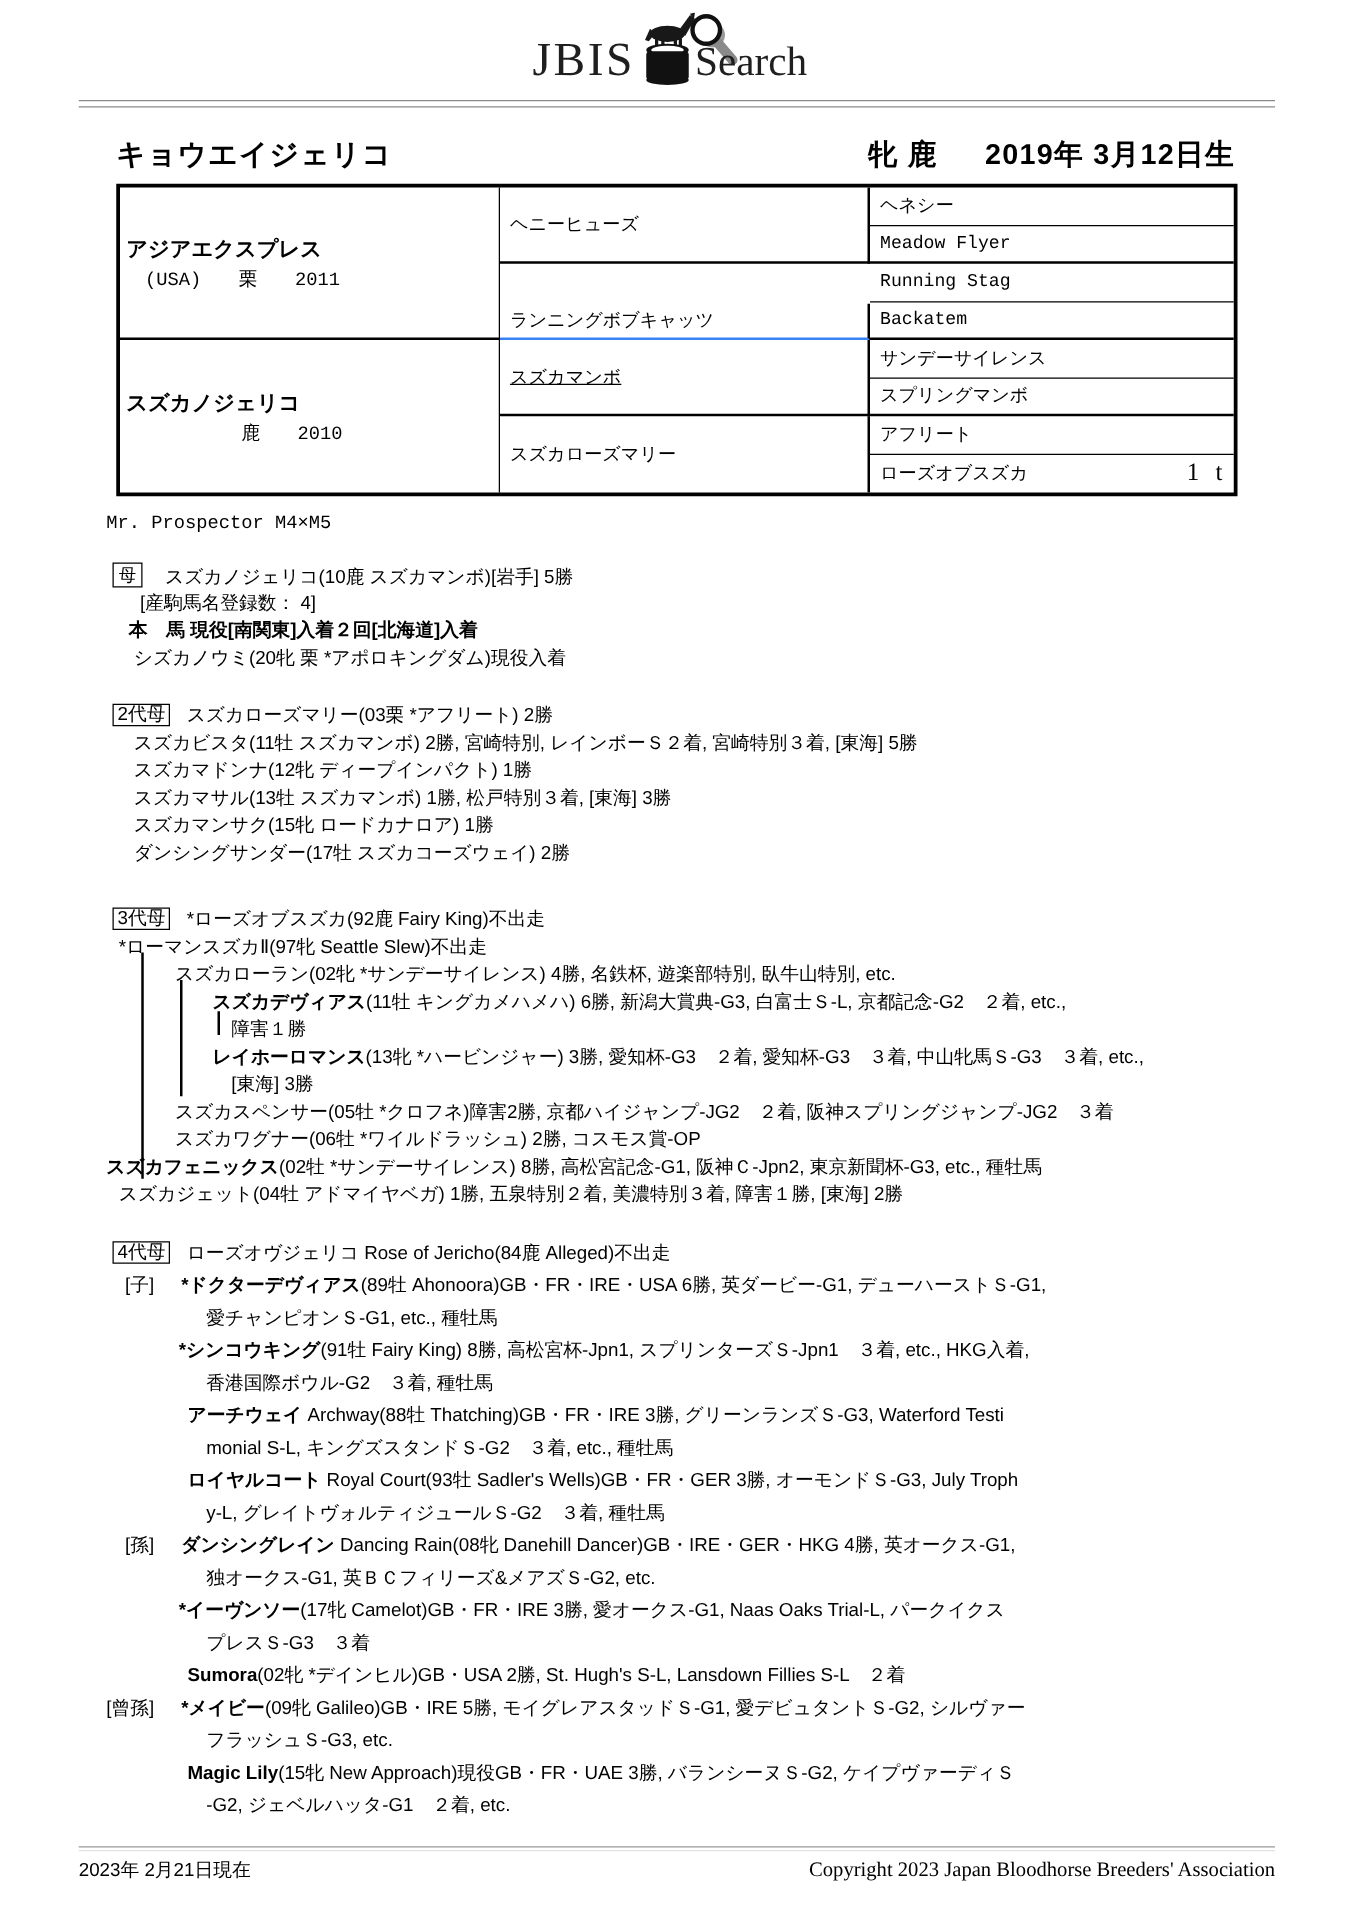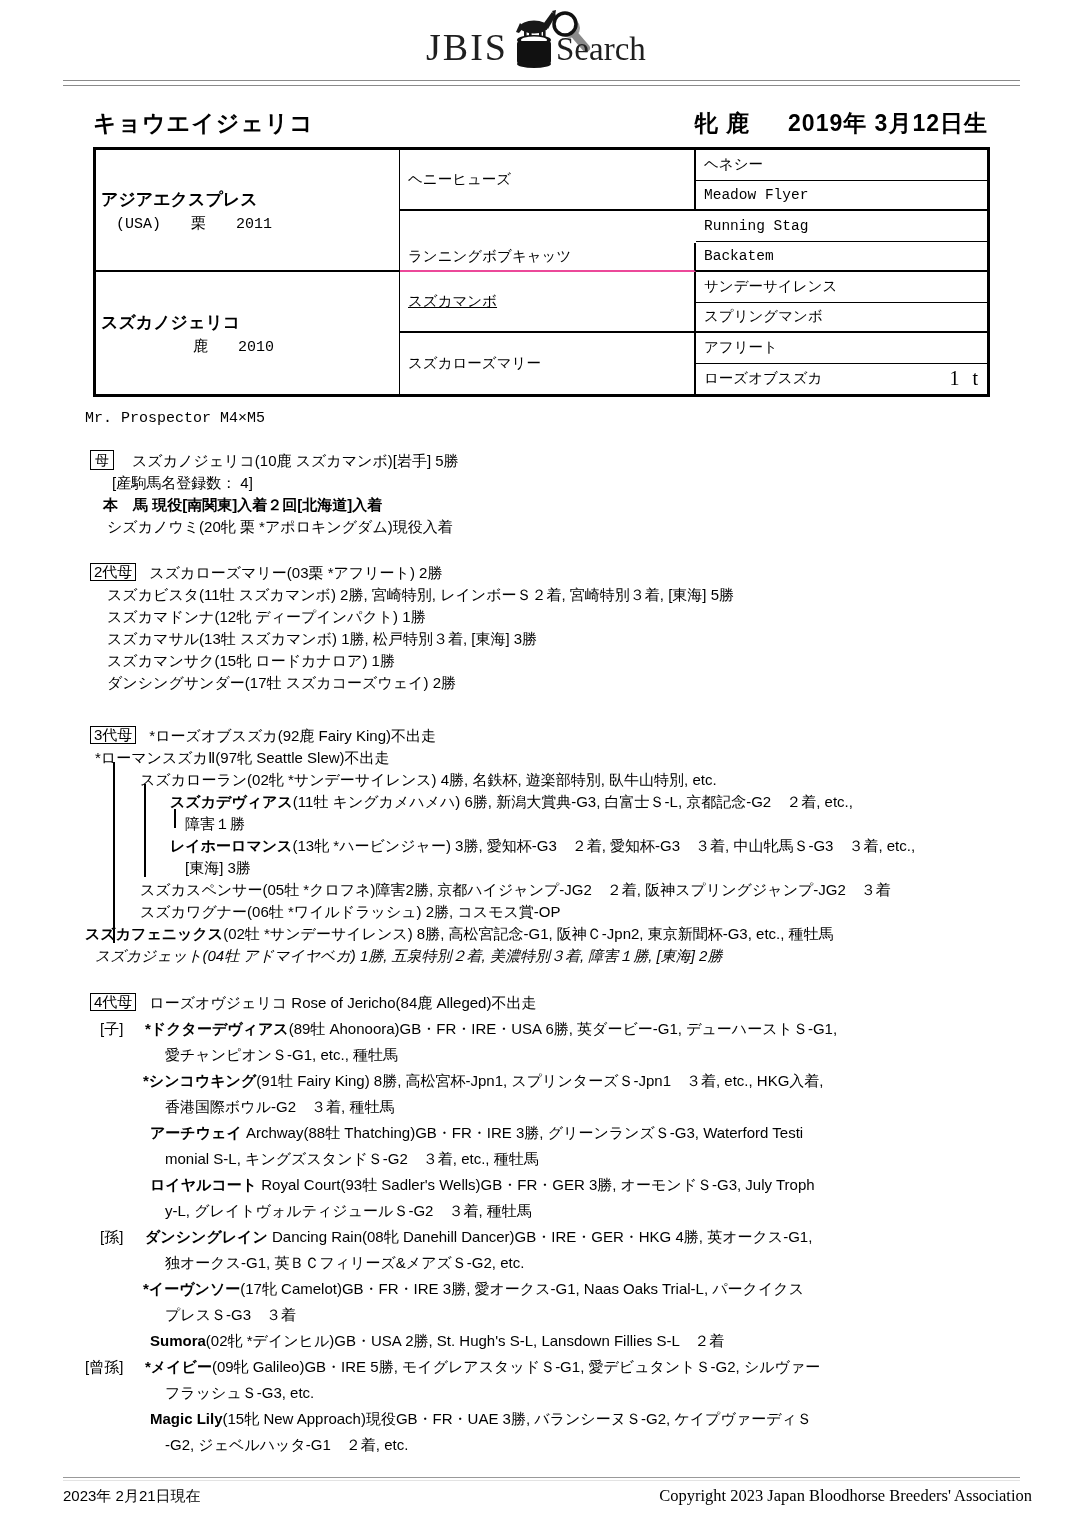--- a/index.html
+++ b/index.html
@@ -17,21 +17,21 @@
           display:grid;grid-template-columns:304px 296px 1fr;grid-template-rows:repeat(8,1fr);}
   .pc{box-sizing:border-box;display:flex;align-items:center;padding-left:8px;font-size:14.5px;overflow:hidden;white-space:nowrap;}
   .c1{grid-column:1;border-right:1px solid #000;flex-direction:column;align-items:stretch;justify-content:center;padding-left:5px;}
   .sire{grid-row:1/5;border-bottom:2px solid #000;}
   .dam{grid-row:5/9;}
   .pname{font-weight:bold;font-size:17px;}
   .pdetail{font-size:15px;padding-left:15px;margin-top:3px;font-family:"Liberation Mono",monospace;}
   .dam-d{padding-left:92px;}
   .c2{grid-column:2;border-right:2px solid #000;}
   .r12{grid-row:1/3;border-bottom:2px solid #000;}
-  .r34{grid-row:3/5;border-bottom:2px solid #ec4899;margin-top:32px;}
+  .r34{grid-row:3/5;border-bottom:2px solid #3b82f6;margin-top:32px;}
   .r56{grid-row:5/7;border-bottom:2px solid #000;text-decoration:underline;}
   .r78{grid-row:7/9;}
   .c3{grid-column:3;}
   .g1{grid-row:1}.g2{grid-row:2}.g3{grid-row:3}.g4{grid-row:4}.g5{grid-row:5}.g6{grid-row:6}.g7{grid-row:7}.g8{grid-row:8}
   .bminor{border-bottom:1px solid #000;}
   .bmajor{border-bottom:2px solid #000;}
   .gg-last{display:flex;justify-content:space-between;padding-right:5px;}
   .stray{font-family:"Liberation Serif",serif;font-size:20px;letter-spacing:4px;}
   .mono{font-family:"Liberation Mono",monospace;}
   
@@ -44,21 +44,21 @@
   .fsec-gm4{margin-top:23px;}
   .bl{white-space:nowrap;height:22px;line-height:22px;font-size:15px;}
   .fsec-gm4 .bl{height:26px;line-height:26px;}
   .genbox{display:inline-block;border:1px solid #000;font-size:15px;line-height:16px;padding:0 3px;margin-right:13px;vertical-align:1px;}
   .genbox-big{font-size:14px;line-height:18px;padding:0 4px;margin-right:18px;}
   .rowlabel{display:inline-block;}
   .tree{position:absolute;width:2px;background:#000;}
   b{font-weight:bold;}
   
   .footline{position:absolute;left:63px;right:63px;top:1477px;height:2px;border-top:1px solid #999;border-bottom:1px solid #e3e3e3;}
-  .footrow{position:absolute;left:63px;right:51px;top:1486px;display:flex;justify-content:space-between;align-items:baseline;}
+  .footrow{position:absolute;left:63px;right:63px;top:1486px;display:flex;justify-content:space-between;align-items:baseline;}
   .foot-date{font-size:15px;}
   .foot-copy{font-family:"Liberation Serif",serif;font-size:16.5px;}
 </style>
 </head>
 <body>
 
 <div class="page">
 
   <div class="logo-wrap">
     <svg width="235" height="62" viewBox="0 0 235 62">
@@ -147,21 +147,21 @@
         <div class="bl" style="padding-left: 5px;"><span class="genbox">3代母</span><span>*ローズオブスズカ(92鹿 Fairy King)不出走</span></div>
         <div class="bl" style="padding-left: 10px;"><span>*ローマンスズカⅡ(97牝 Seattle Slew)不出走</span></div>
         <div class="bl" style="padding-left: 55px;"><span>スズカローラン(02牝 *サンデーサイレンス) 4勝, 名鉄杯, 遊楽部特別, 臥牛山特別, etc.</span></div>
         <div class="bl" style="padding-left: 85px;"><b>スズカデヴィアス</b><span>(11牡 キングカメハメハ) 6勝, 新潟大賞典-G3, 白富士Ｓ-L, 京都記念-G2　２着, etc.,</span></div>
         <div class="bl" style="padding-left: 100px;"><span>障害１勝</span></div>
         <div class="bl" style="padding-left: 85px;"><b>レイホーロマンス</b><span>(13牝 *ハービンジャー) 3勝, 愛知杯-G3　２着, 愛知杯-G3　３着, 中山牝馬Ｓ-G3　３着, etc.,</span></div>
         <div class="bl" style="padding-left: 100px;"><span>[東海] 3勝</span></div>
         <div class="bl" style="padding-left: 55px;"><span>スズカスペンサー(05牡 *クロフネ)障害2勝, 京都ハイジャンプ-JG2　２着, 阪神スプリングジャンプ-JG2　３着</span></div>
         <div class="bl" style="padding-left: 55px;"><span>スズカワグナー(06牡 *ワイルドラッシュ) 2勝, コスモス賞-OP</span></div>
         <div class="bl" style="padding-left: 0px;"><b>スズカフェニックス</b><span>(02牡 *サンデーサイレンス) 8勝, 高松宮記念-G1, 阪神Ｃ-Jpn2, 東京新聞杯-G3, etc., 種牡馬</span></div>
-        <div class="bl" style="padding-left: 10px; font-style: italic;"><span>スズカジェット(04牡 アドマイヤベガ) 1勝, 五泉特別２着, 美濃特別３着, 障害１勝, [東海] 2勝</span></div>
+        <div class="bl" style="padding-left: 10px;"><span>スズカジェット(04牡 アドマイヤベガ) 1勝, 五泉特別２着, 美濃特別３着, 障害１勝, [東海] 2勝</span></div>
       </div>
       <div class="fsec fsec-gm4">
         <div class="bl" style="padding-left: 5px;"><span class="genbox">4代母</span><span>ローズオヴジェリコ Rose of Jericho(84鹿 Alleged)不出走</span></div>
         <div class="bl" style="padding-left: 15px;"><span class="rowlabel" style="width: 45px;">[子]</span><b>*ドクターデヴィアス</b><span>(89牡 Ahonoora)GB・FR・IRE・USA 6勝, 英ダービー-G1, デューハーストＳ-G1,</span></div>
         <div class="bl" style="padding-left: 80px;"><span>愛チャンピオンＳ-G1, etc., 種牡馬</span></div>
         <div class="bl" style="padding-left: 58px;"><b>*シンコウキング</b><span>(91牡 Fairy King) 8勝, 高松宮杯-Jpn1, スプリンターズＳ-Jpn1　３着, etc., HKG入着,</span></div>
         <div class="bl" style="padding-left: 80px;"><span>香港国際ボウル-G2　３着, 種牡馬</span></div>
         <div class="bl" style="padding-left: 65px;"><b>アーチウェイ</b><span> Archway(88牡 Thatching)GB・FR・IRE 3勝, グリーンランズＳ-G3, Waterford Testi</span></div>
         <div class="bl" style="padding-left: 80px;"><span>monial S-L, キングズスタンドＳ-G2　３着, etc., 種牡馬</span></div>
         <div class="bl" style="padding-left: 65px;"><b>ロイヤルコート</b><span> Royal Court(93牡 Sadler's Wells)GB・FR・GER 3勝, オーモンドＳ-G3, July Troph</span></div>

